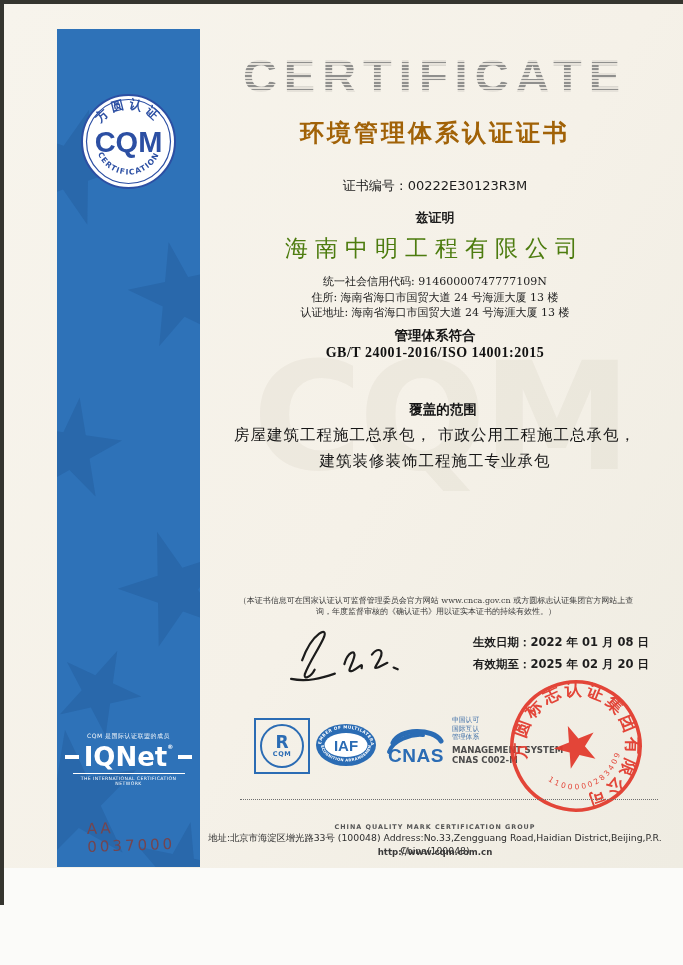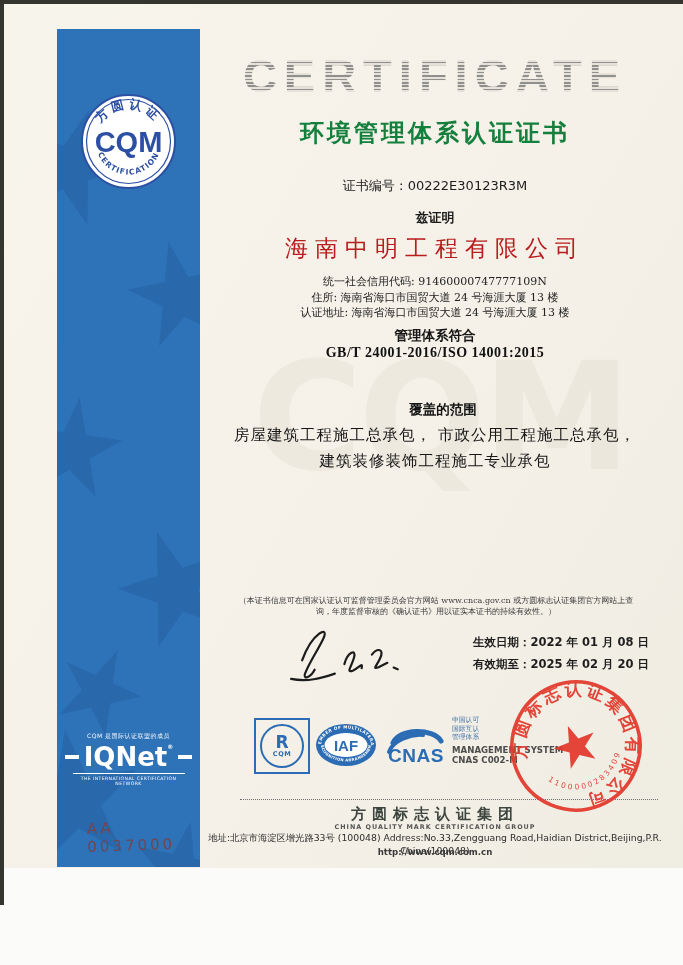--- a/index.html
+++ b/index.html
@@ -21,24 +21,24 @@
   .iqnet-name{font-size:26px;font-weight:bold;letter-spacing:0px;line-height:1;}
   .iqnet-reg{font-size:6px;vertical-align:top;}
   .iqnet-sub{margin:3px auto 0;width:112px;border-top:1px solid #fff;padding-top:1.5px;font-size:4.6px;letter-spacing:.4px;}
   .serial{position:absolute;left:30px;top:789px;font-size:15px;letter-spacing:3px;color:#74454f;transform:rotate(-2deg);font-weight:500;}
   
   .content{position:absolute;left:200px;top:0;width:483px;text-align:center;}
   .watermark-cert{position:absolute;left:0;top:48px;width:470px;
       font-size:47px;font-weight:bold;letter-spacing:7px;font-family:"Liberation Sans",sans-serif;
       background:repeating-linear-gradient(180deg,#8f8f8d 0 1.6px,#e6e2da 1.6px 3.4px);
       -webkit-background-clip:text;background-clip:text;color:transparent;}
-  .doc-title{position:absolute;left:0;top:117px;width:470px;font-size:24px;font-weight:bold;color:#15803d;letter-spacing:3px;}
+  .doc-title{position:absolute;left:0;top:117px;width:470px;font-size:24px;font-weight:bold;color:#a16207;letter-spacing:3px;}
   .cert-no{position:absolute;left:0;top:177px;width:470px;font-size:13px;color:#1c1c1c;}
   .certify{position:absolute;left:0;top:209px;width:470px;font-size:13px;font-weight:bold;color:#1c1c1c;}
-  .company{position:absolute;left:0;top:233px;width:470px;font-size:23px;color:#b91c1c;
+  .company{position:absolute;left:0;top:233px;width:470px;font-size:23px;color:#4d7c0f;
            font-family:"DejaVu Serif","Liberation Serif",serif;letter-spacing:7px;}
   .addr-lines{position:absolute;left:0;top:274px;width:470px;font-size:11px;line-height:15.5px;color:#222;
            font-family:"DejaVu Serif","Liberation Serif",serif;}
   .conform{position:absolute;left:0;top:327px;width:470px;font-size:13.5px;font-weight:bold;color:#151515;}
   .standard{position:absolute;left:0;top:345px;width:470px;font-size:14px;font-weight:bold;color:#111;
            font-family:"Liberation Serif",serif;letter-spacing:.5px;}
   .watermark-cqm{position:absolute;left:40px;top:330px;width:400px;text-align:center;font-size:150px;font-weight:900;
            color:rgba(135,122,95,0.07);letter-spacing:-4px;pointer-events:none;}
   .scope-head{position:absolute;left:0;top:401px;width:470px;font-size:13.5px;font-weight:bold;color:#151515;padding-left:8px;}
   .scope1{position:absolute;left:0;top:425px;width:470px;font-size:15.5px;color:#161616;
@@ -216,17 +216,16 @@
         <textPath href="#sealRing" startOffset="2%">方圆标志认证集团有限公司</textPath>
       </text>
       <text x="78" y="97" font-size="56" fill="#e2392c" text-anchor="middle">★</text>
       <text font-size="7.5" fill="#e2392c" letter-spacing="2.4">
         <textPath href="#sealNum" startOffset="50%" text-anchor="middle">1100000283409</textPath>
       </text>
     </svg>
   </div>
 
   <div class="dotline"></div>
-  <div class="org-cn">方圆标志认证集团</div>
   <div class="org-en">CHINA QUALITY MARK CERTIFICATION GROUP</div>
   <div class="footer-addr">地址:北京市海淀区增光路33号 (100048)  Address:No.33,Zengguang Road,Haidian District,Beijing,P.R. China(100048)</div>
   <div class="footer-web">http://www.cqm.com.cn</div>
 </div>
 
 </body></html>

